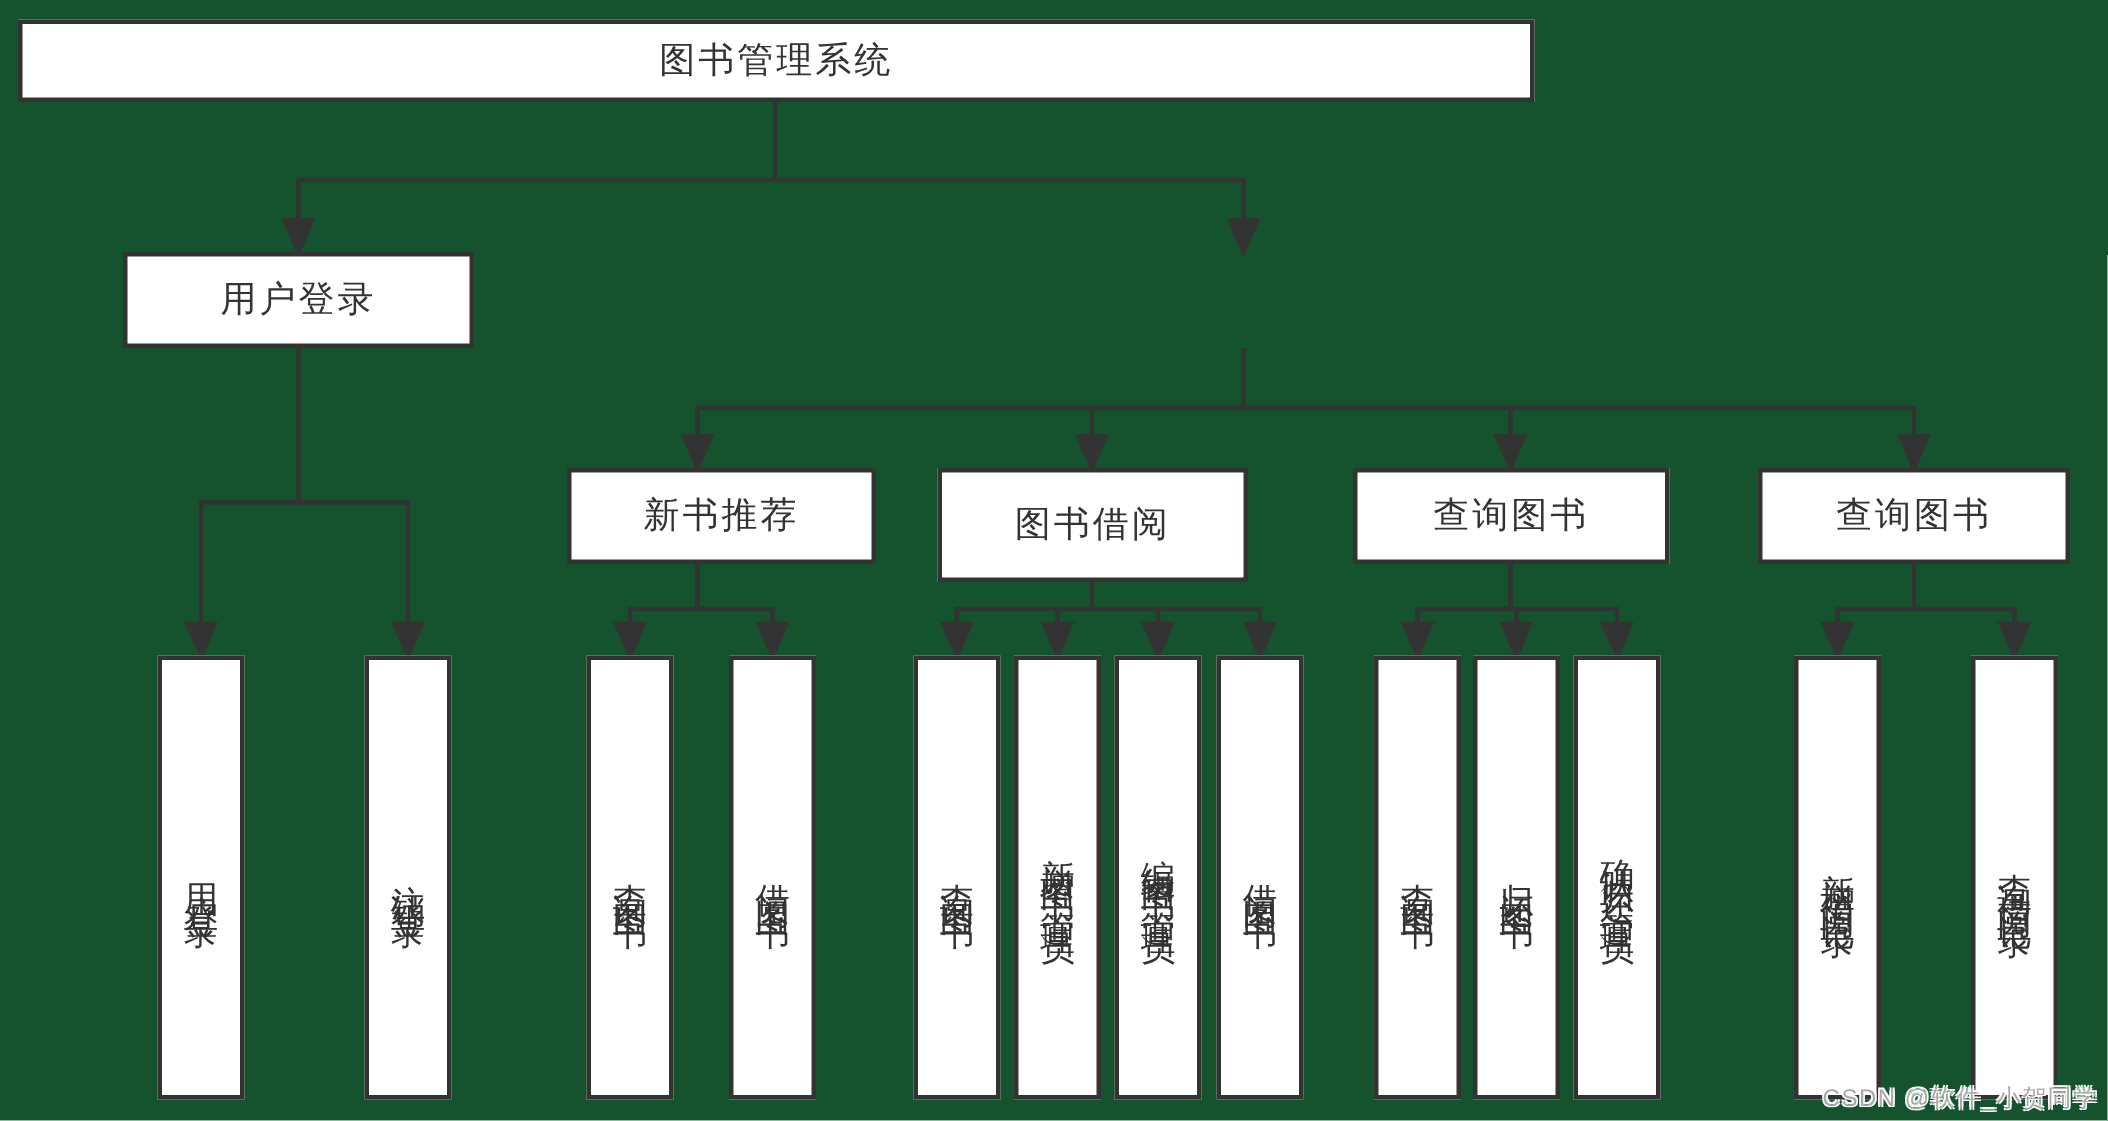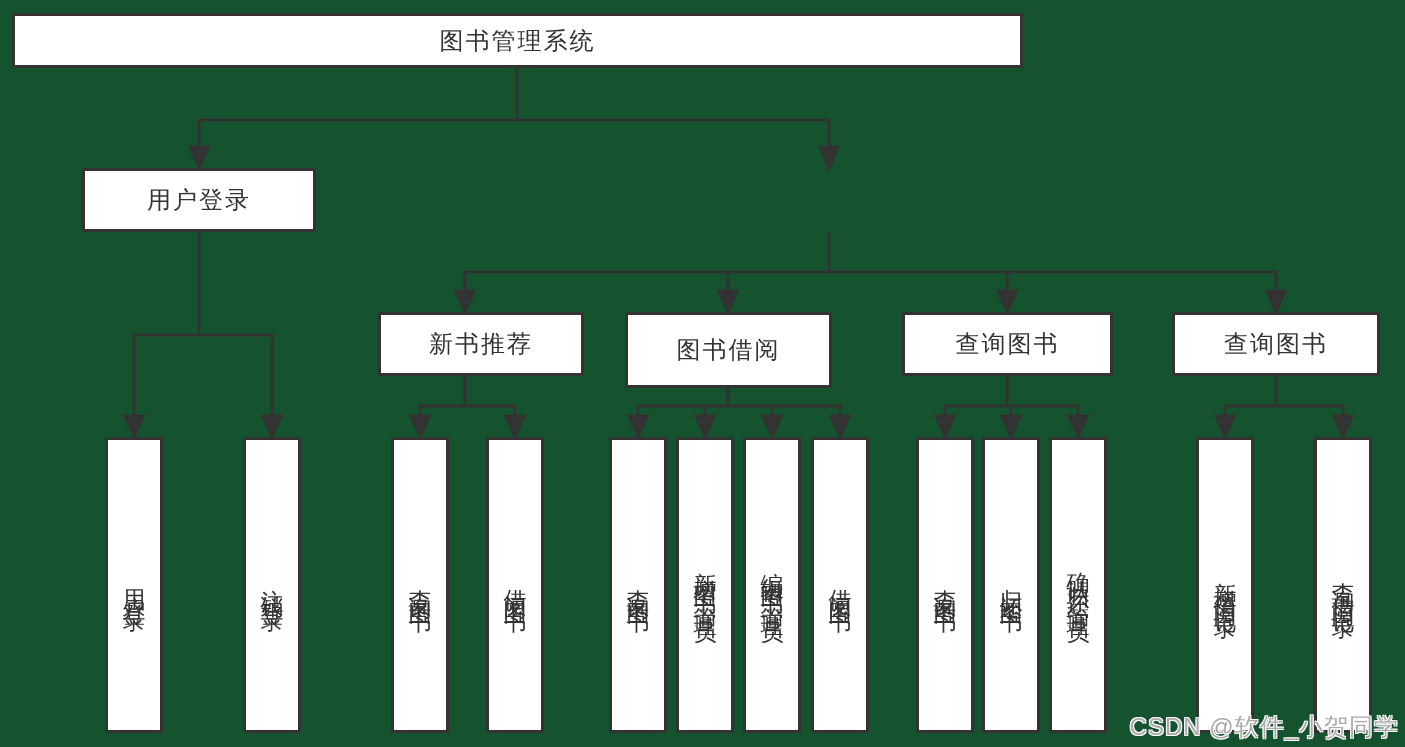--- a/index.html
+++ b/index.html
@@ -47,21 +47,21 @@
     text-orientation: mixed;
     font-size: 23px;
     letter-spacing: 7px;
     line-height: 1;
     white-space: nowrap;
   }
   .watermark {
     position: absolute;
     right: 6px;
     bottom: 4px;
-    font-size: 24px;
+    font-size: 16px;
     letter-spacing: 1px;
     color: #a9a9a9;
     text-shadow: -1px -1px 0 #ffffff, 1px -1px 0 #ffffff,
                  -1px 1px 0 #ffffff, 1px 1px 0 #ffffff;
     z-index: 10;
     white-space: nowrap;
   }
 </style>
 </head>
 <body>

